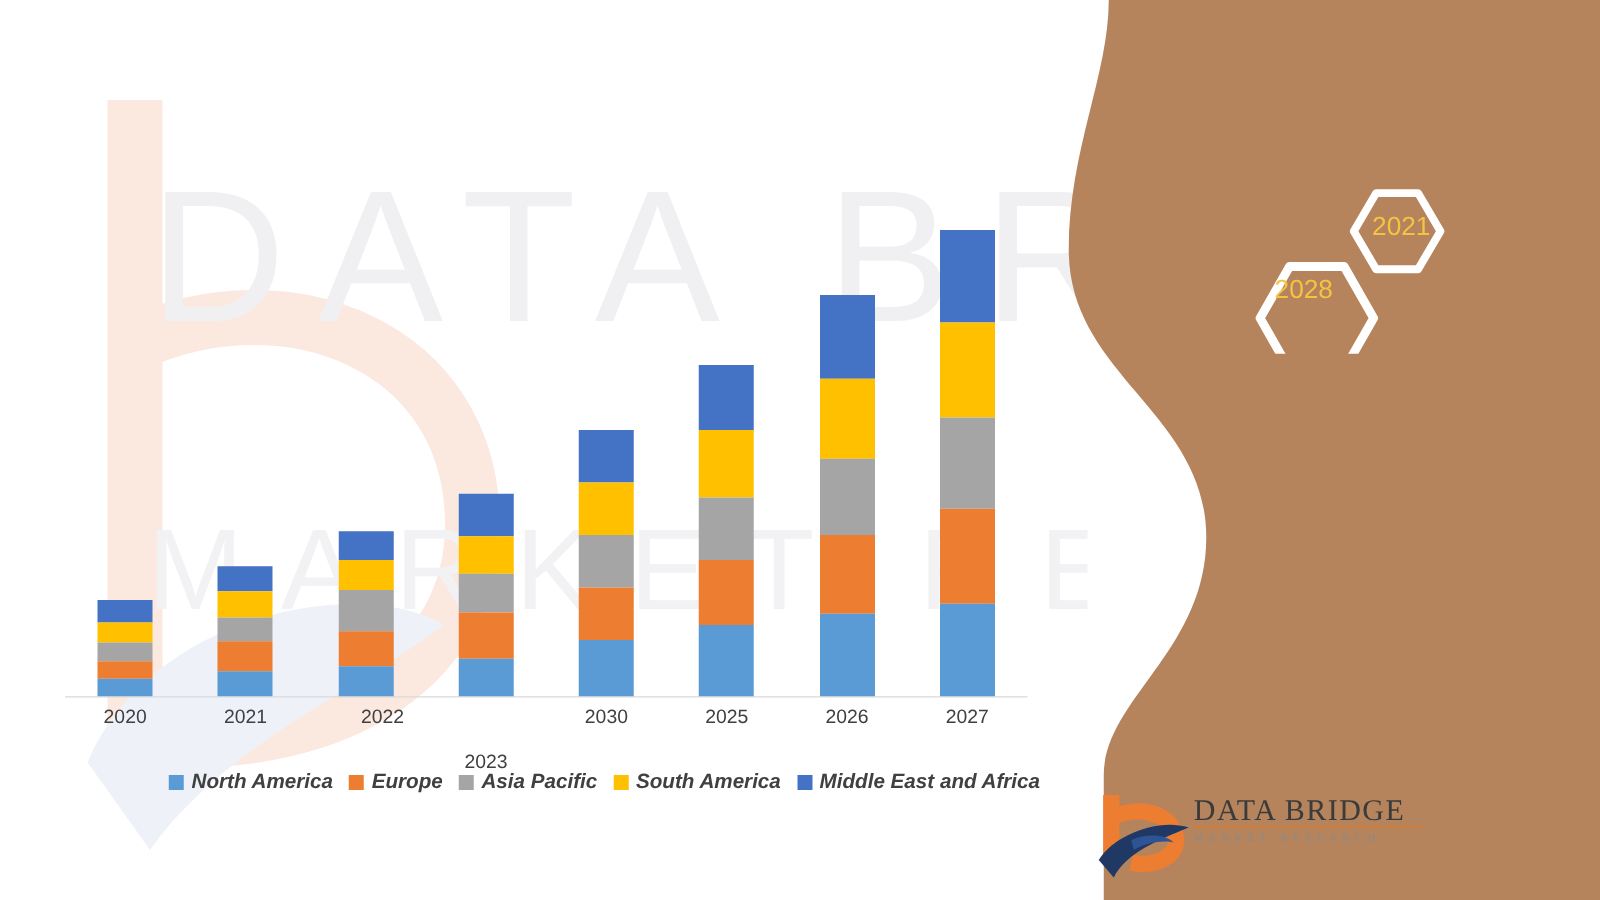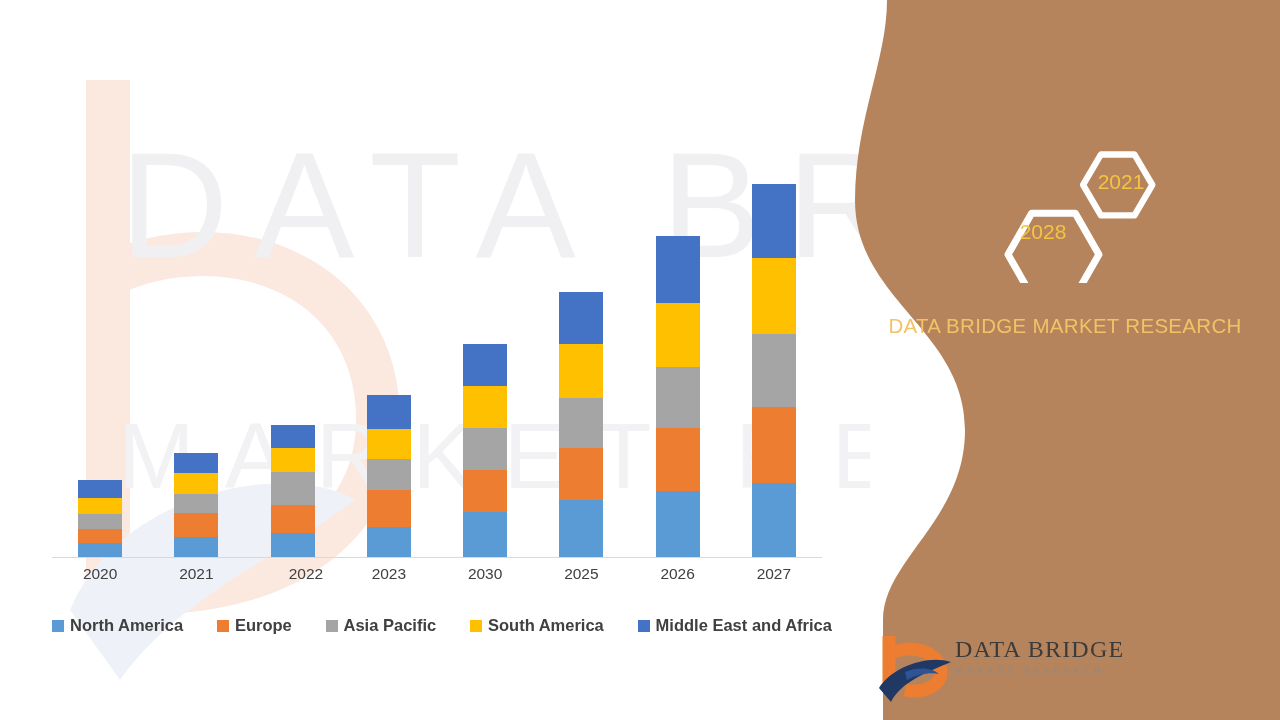--- a/index.html
+++ b/index.html
@@ -48,22 +48,23 @@
   .bar{position:absolute;bottom:1px;width:44px;}
   .seg{width:100%;display:block;}
   .xtick{
     position:absolute;top:565px;width:90px;text-align:center;
     font-size:15.5px;font-weight:normal;color:#404040;
   }
 
   
   #legend{
     position:absolute;left:52px;top:616px;width:780px;
-    display:flex;align-items:center;justify-content:space-between;gap:13px;
+    display:flex;align-items:center;justify-content:flex-end;gap:13px;
     white-space:nowrap;
+    font-style:italic;
   }
   .leg-item{display:flex;align-items:center;gap:6px;}
   .leg-swatch{width:12px;height:12px;display:inline-block;}
   .leg-label{font-size:16.5px;font-weight:bold;color:#404040;}
 
   
   #rightpanel{
     position:absolute;left:845px;top:0;width:435px;height:720px;
     overflow:hidden;
   }
@@ -172,21 +173,21 @@
           <div class="seg" title="Asia Pacific 2027: 19.8" style="background: rgb(165, 165, 165); height: 72.864px;"></div>
           <div class="seg" title="Europe 2027: 20.6" style="background: rgb(237, 125, 49); height: 75.808px;"></div>
           <div class="seg" title="North America 2027: 20.2" style="background: rgb(91, 155, 213); height: 74.336px;"></div>
         </div>
       </div>
   </div>
   <div id="xticks">
       <div class="xtick" style="left: 55.125px;">2020</div>
       <div class="xtick" style="left: 151.375px;">2021</div>
       <div class="xtick" style="left: 261px;">2022</div>
-      <div class="xtick" style="left: 343.875px;">2023</div>
+      <div class="xtick" style="left: 343.875px; margin-top: 36px;">2023</div>
       <div class="xtick" style="left: 440.125px;">2030</div>
       <div class="xtick" style="left: 536.375px;">2025</div>
       <div class="xtick" style="left: 632.625px;">2026</div>
       <div class="xtick" style="left: 728.875px;">2027</div>
     </div>
 
   <div id="legend">
       <div class="leg-item">
         <span class="leg-swatch" style="background: rgb(91, 155, 213);"></span>
         <span class="leg-label">North America</span>
@@ -220,21 +221,20 @@
 
     <div class="hexwrap">
       <svg viewBox="0 0 190 145" width="190" height="145">
         <polygon points="48,40 85,40 105,75 85,110 48,110 28,75" fill="none" stroke="#ffffff" stroke-width="6" stroke-linejoin="round" transform="translate(-10,28) scale(1.18)"></polygon>
         <polygon points="118,10 150,10 167,39 150,68 118,68 101,39" fill="none" stroke="#ffffff" stroke-width="6" stroke-linejoin="round" transform="translate(-8,6) scale(1.05)"></polygon>
       </svg>
       <div class="hex-label" style="left: 18px; top: 82px; width: 80px; color: rgb(245, 195, 66);">2028</div>
       <div class="hex-label" style="left: 96px; top: 32px; width: 80px; color: rgb(245, 195, 66);">2021</div>
     </div>
 
-    <div class="brand" style="color: rgb(242, 194, 102);">DATA BRIDGE MARKET RESEARCH</div>
 
     <div class="logo">
       <svg viewBox="0 0 80 78" width="80" height="78">
         <path d="M14 8 L14 58" stroke="#ed7d31" stroke-width="13" fill="none"></path>
         <path d="M14 26 C 40 14, 66 26, 66 44 C 66 58, 48 66, 30 62" stroke="#ed7d31" stroke-width="13" fill="none"></path>
         <path d="M4 60 C 16 40, 52 26, 76 34 C 52 44, 26 54, 16 74 Z" fill="#1f3864"></path>
         <path d="M30 44 C 44 38, 58 40, 64 46 C 56 44, 42 46, 32 52 Z" fill="#2e5496"></path>
       </svg>
       <div class="logo-text">DATA BRIDGE</div>
       <div class="logo-rule"></div>

